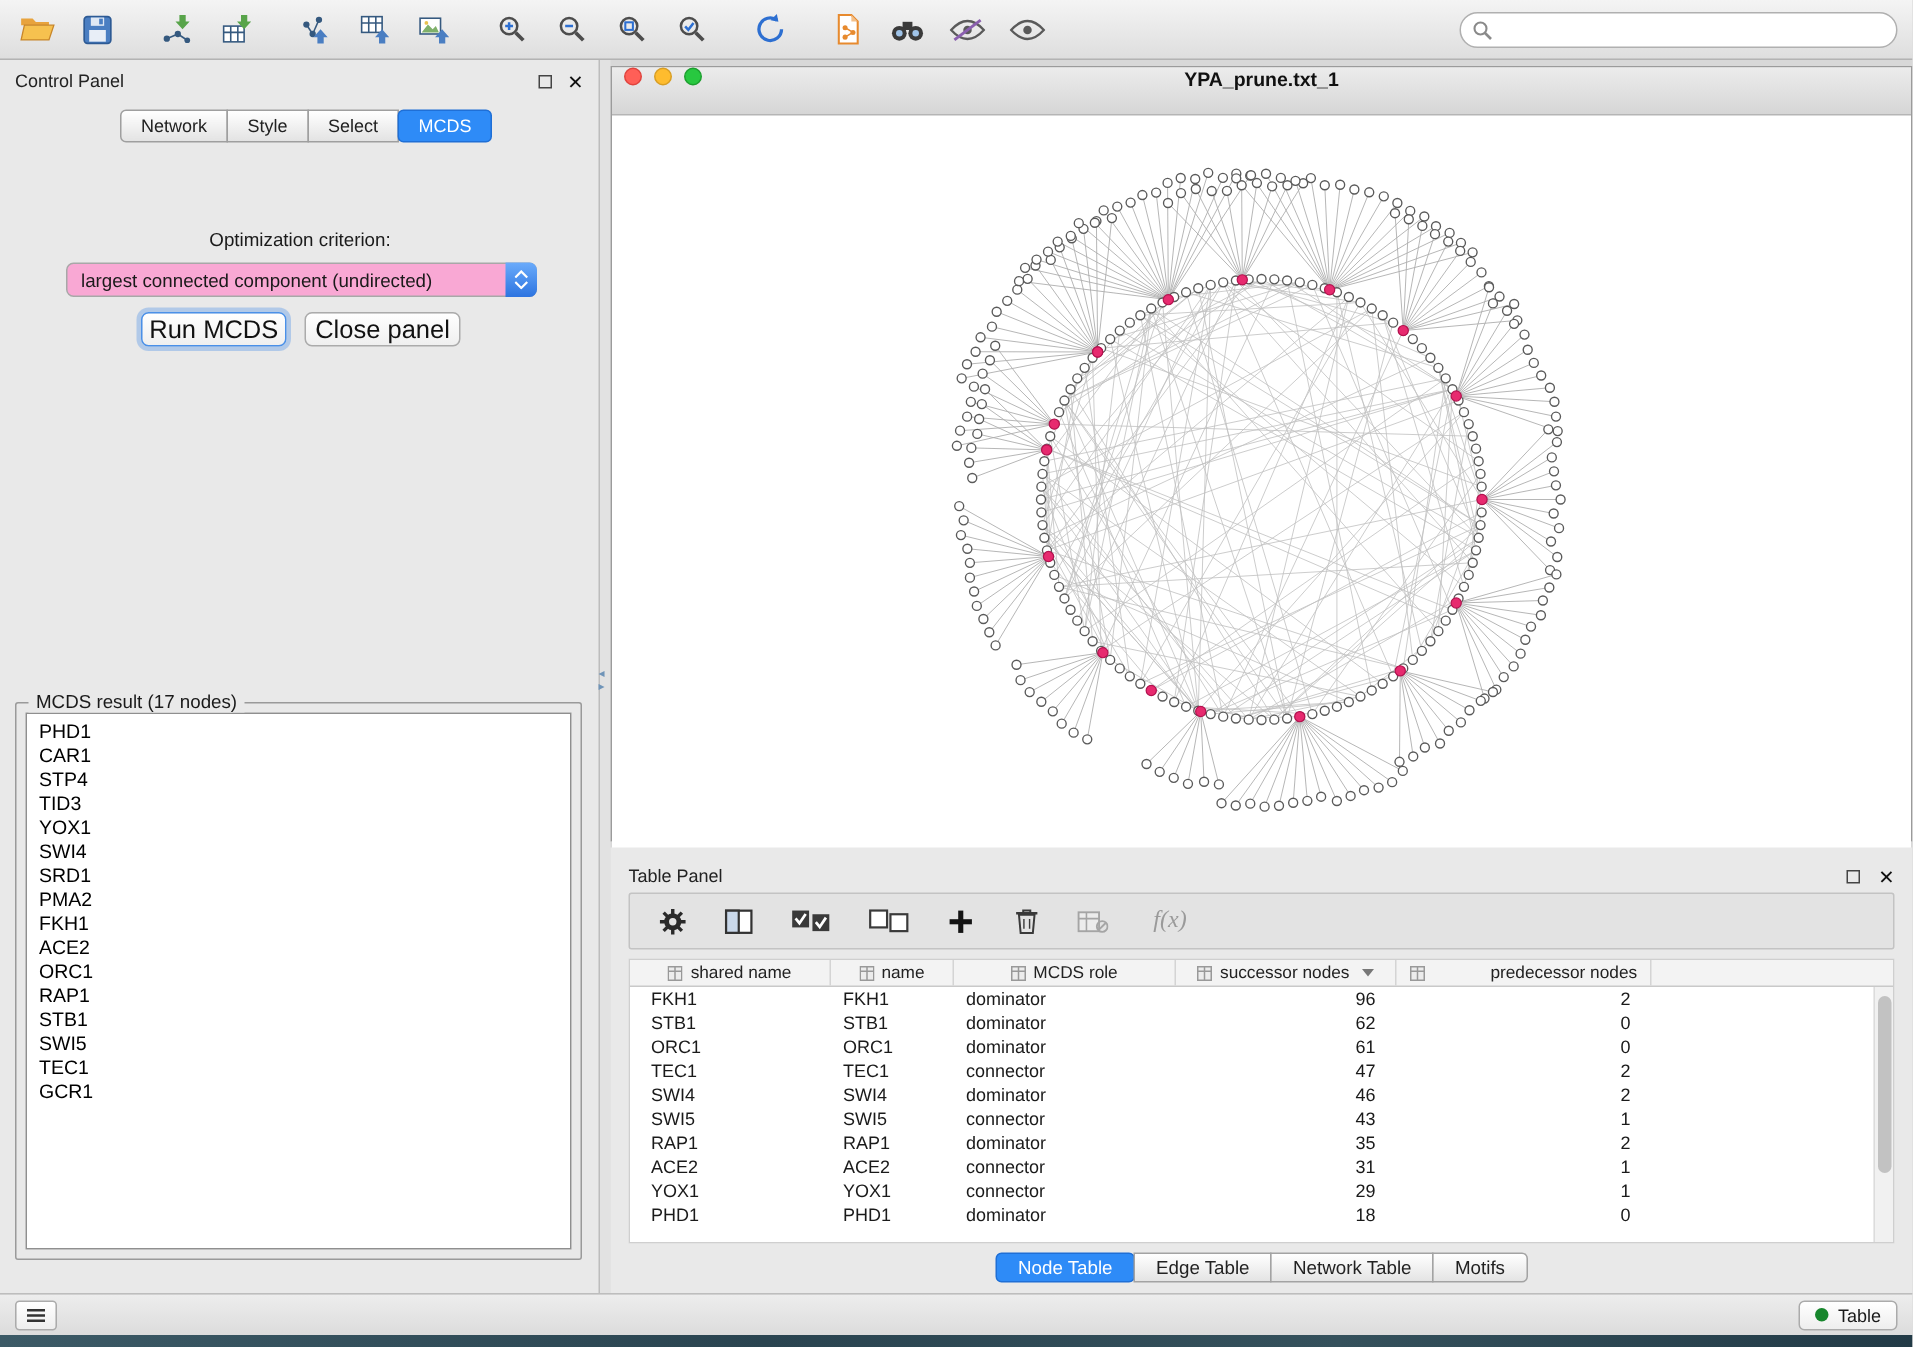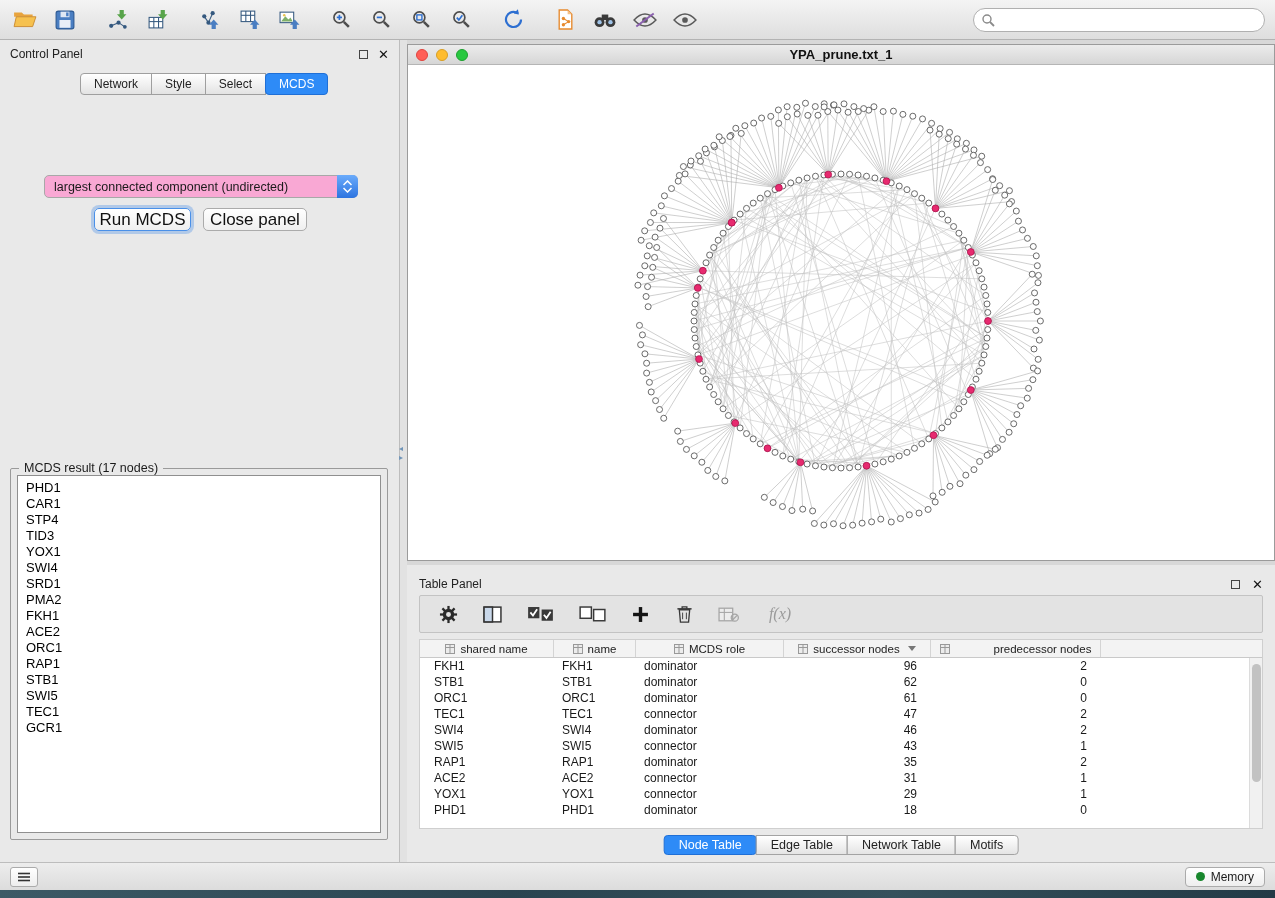--- a/index.html
+++ b/index.html
@@ -51,22 +51,22 @@
   .mcds-list { width:100%; height:100%; background:#fff; border:1px solid #8f8f8f; overflow:hidden; padding:4px 0 0 8px; }
   .mcds-item { font-size:13px; line-height:16px; color:#000; }
 
   
   .vsplit { position:absolute; left:400px; top:40px; width:7px; height:822px; background:#e2e2e2; }
   .vsplit-handles { position:absolute; left:-1px; top:404px; display:flex; flex-direction:column; font-size:8px; color:#6f94b8; line-height:9px; }
 
   
   .net-window { position:absolute; left:407px; top:44px; width:868px; height:517px;
     border:1px solid #9b9b9b; background:#fff; }
-  .net-titlebar { height:20px; background:linear-gradient(#ececec,#d6d6d6); border-bottom:1px solid #b5b5b5;
-    display:flex; align-items:center; position:relative; }
+  .net-titlebar { height:32px; background:linear-gradient(#ececec,#d6d6d6); border-bottom:1px solid #b5b5b5;
+    display:flex; position:relative; }
   .traffic { display:flex; gap:8px; padding-left:8px; }
   .tl { width:12px; height:12px; border-radius:50%; }
   .tl-red { background:#ff5f57; border:1px solid #e0443e; }
   .tl-yellow { background:#febc2e; border:1px solid #d89e24; }
   .tl-green { background:#28c840; border:1px solid #1da02f; }
   .net-title { position:absolute; left:0; right:0; text-align:center; font-size:13px; font-weight:bold; color:#111; }
   .net-canvas { width:866px; height:495px; background:#fff; }
 
   
   .table-panel { position:absolute; left:407px; top:565px; width:868px; height:297px; background:#e9e9e9; }
@@ -290,20 +290,21 @@
       </span>
     </div>
 
     <div class="cp-tabs">
       <div class="cp-tab">Network</div>
       <div class="cp-tab">Style</div>
       <div class="cp-tab">Select</div>
       <div class="cp-tab active">MCDS</div>
     </div>
 
+    <div class="opt-label">Optimization criterion:</div>
 
     <div class="dropdown">
       <span class="dropdown-text">largest connected component (undirected)</span>
       <span class="dropdown-cap">
         <svg width="9" height="6" viewBox="0 0 9 6">
             <path d="M0.5 5L4.5 1L8.5 5" fill="none" stroke="#fff" stroke-width="1.5"></path>
           </svg>
         <svg width="9" height="6" viewBox="0 0 9 6">
             <path d="M0.5 1L4.5 5L8.5 1" fill="none" stroke="#fff" stroke-width="1.5"></path>
           </svg>
@@ -1195,18 +1196,18 @@
       <svg width="14" height="10" viewBox="0 0 14 10">
           <g stroke="#333" stroke-width="1.6">
             <line x1="1" y1="1.5" x2="13" y2="1.5"></line>
             <line x1="1" y1="5" x2="13" y2="5"></line>
             <line x1="1" y1="8.5" x2="13" y2="8.5"></line>
           </g>
         </svg>
     </div>
     <div class="memory-btn">
       <span class="mem-dot"></span>
-      <span>Memory</span>
+      <span>Table</span>
     </div>
   </div>
 
   <div class="wallpaper"></div>
 </div>
 
 </body></html>

